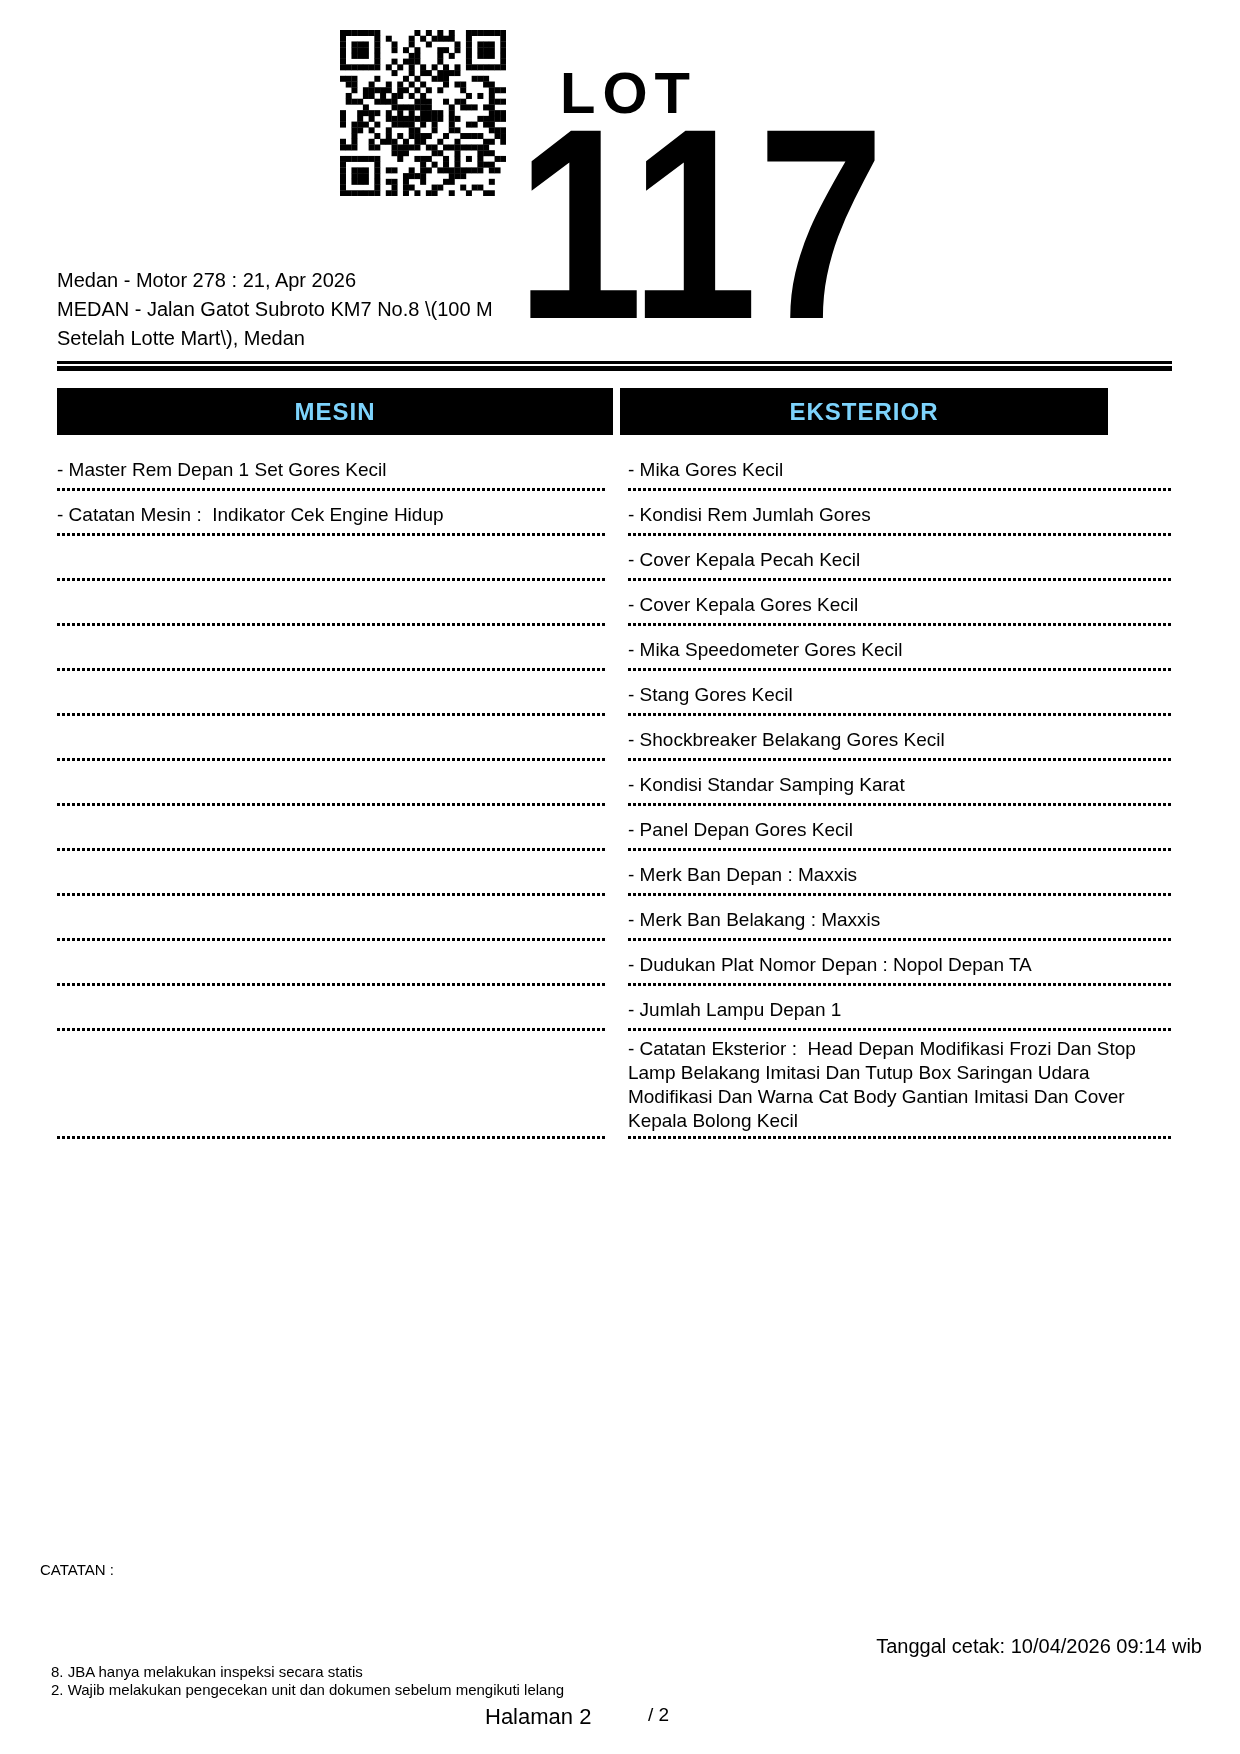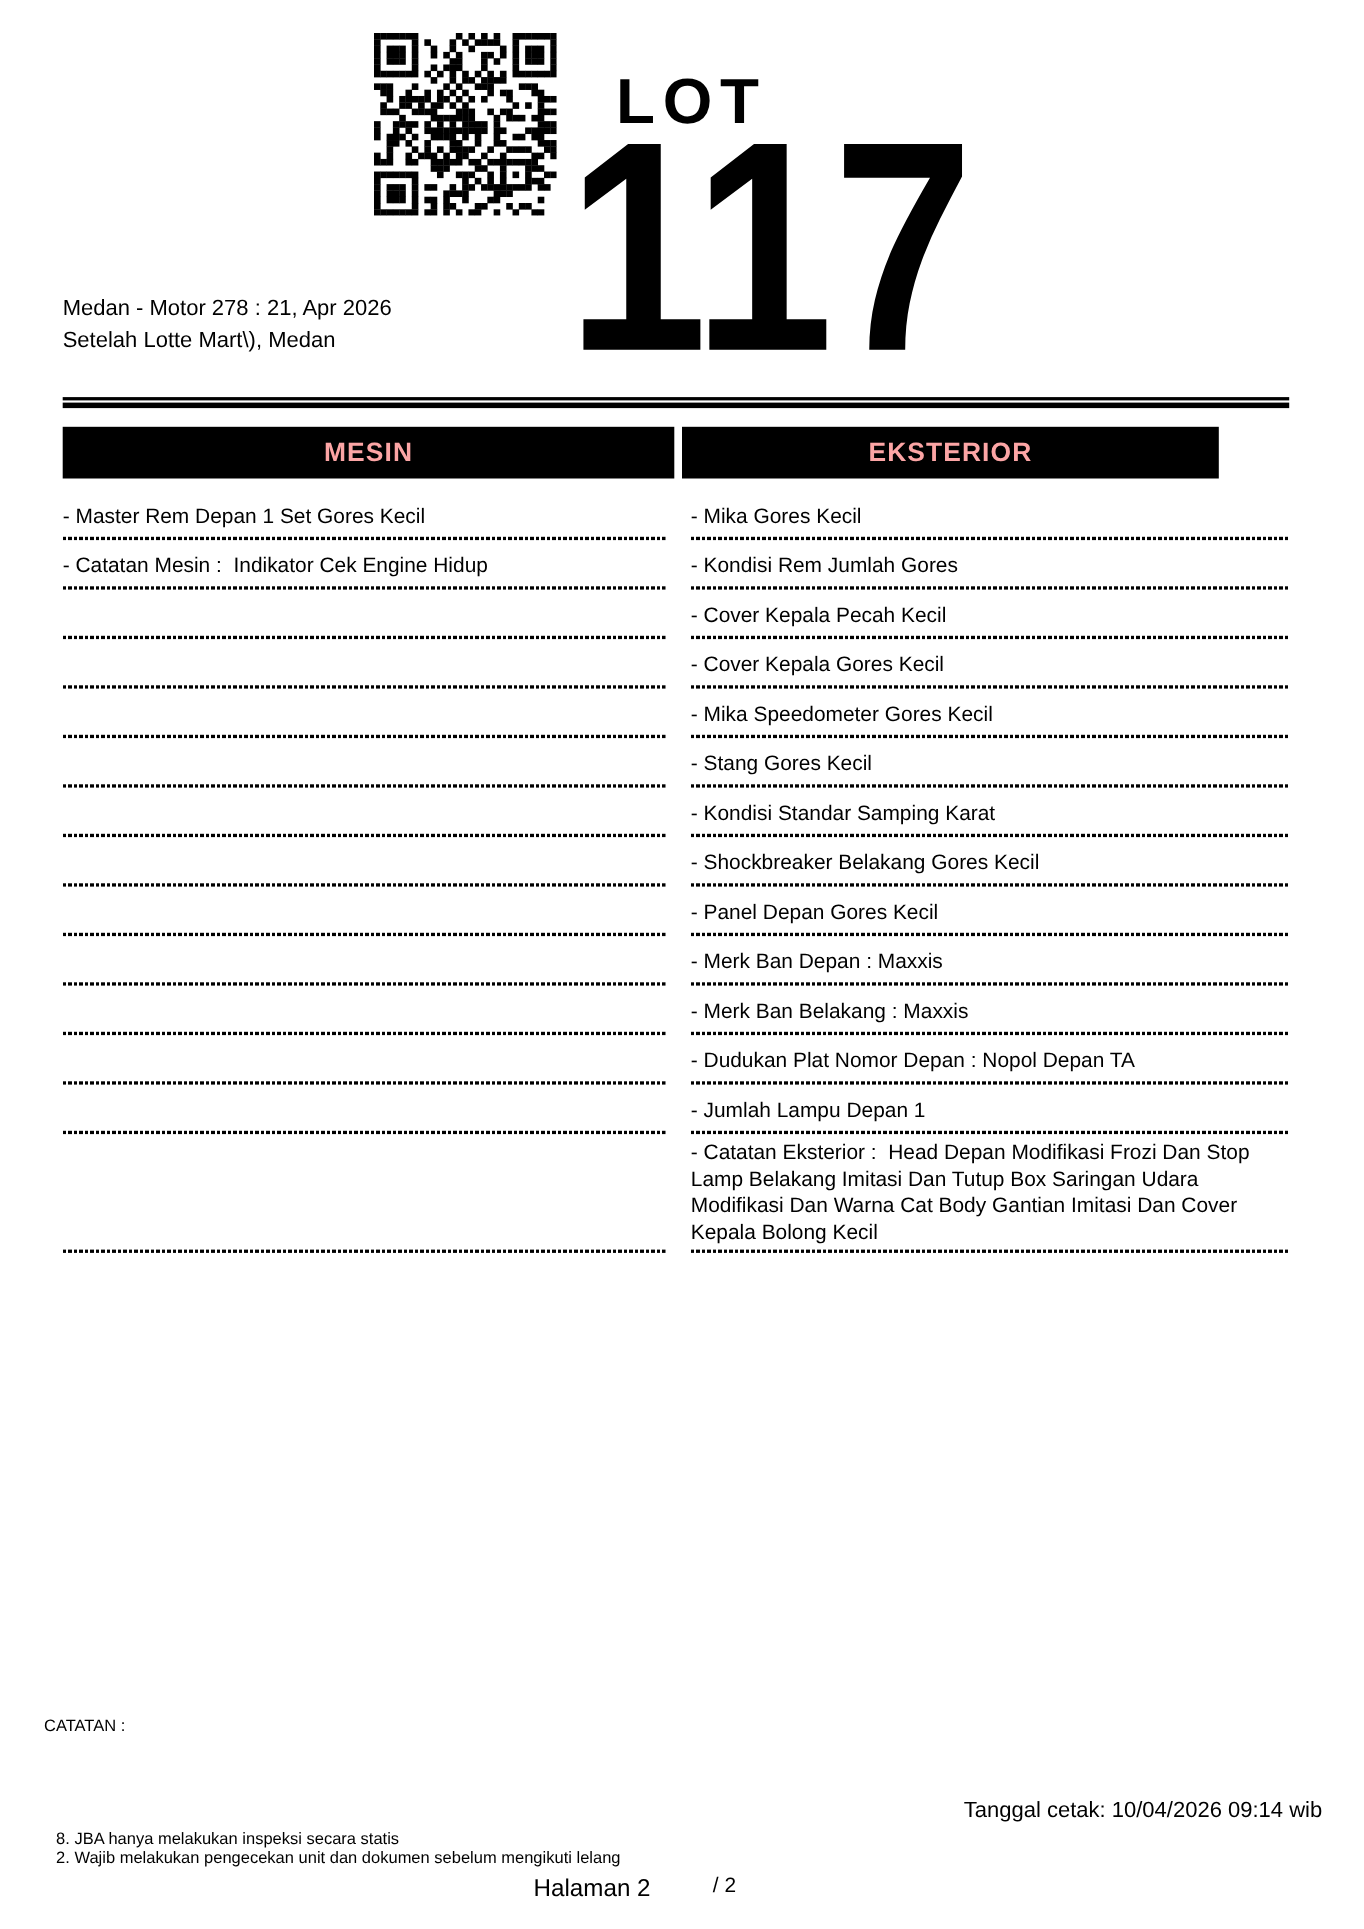--- a/index.html
+++ b/index.html
@@ -26,21 +26,21 @@
 
   
   .rule-wrap{left:57px;top:361px;width:1115px;}
   .rule-thin{height:3px;background:#000;margin-bottom:2px;}
   .rule-thick{height:5px;background:#000;}
 
   
   .cond-table{left:57px;top:388px;width:1115px;}
   .thead{display:flex;gap:7px;}
   .th{
-    height:47px;background:#000;color:#fca5a5;
+    height:47px;background:#000;color:#7dd3fc;
     font-size:24px;font-weight:bold;letter-spacing:1px;
     display:flex;align-items:center;justify-content:center;
   }
   .th.left{width:556px;}
   .th.right{width:488px;}
   .rows{margin-top:11px;}
   .row{display:flex;gap:23px;}
   .cell{
     position:relative;min-height:45px;box-sizing:border-box;
     padding:13px 2px 6px 0;
@@ -476,20 +476,21 @@
       <rect x="125.93" y="160.28" width="6" height="6"></rect>
       <rect x="143.10" y="160.28" width="6" height="6"></rect>
       <rect x="148.83" y="160.28" width="6" height="6"></rect>
     </svg></div>
 
 <div class="abs lot-label">LOT</div>
 <div class="abs lot-number">117</div>
 
 <div class="abs session-block">
   <div>Medan - Motor 278 : 21, Apr 2026</div>
+  <div>MEDAN - Jalan Gatot Subroto KM7 No.8 \(100 M</div>
   <div>Setelah Lotte Mart\), Medan</div>
 </div>
 
 <div class="abs rule-wrap">
   <div class="rule-thin"></div>
   <div class="rule-thick"></div>
 </div>
 
 <div class="abs cond-table">
   <div class="thead">
@@ -516,25 +517,25 @@
     <div class="row">
       <div class="cell left"></div>
       <div class="cell right">- Mika Speedometer Gores Kecil</div>
     </div>
     <div class="row">
       <div class="cell left"></div>
       <div class="cell right">- Stang Gores Kecil</div>
     </div>
     <div class="row">
       <div class="cell left"></div>
+      <div class="cell right">- Shockbreaker Belakang Gores Kecil</div>
+    </div>
+    <div class="row">
+      <div class="cell left"></div>
       <div class="cell right">- Kondisi Standar Samping Karat</div>
-    </div>
-    <div class="row">
-      <div class="cell left"></div>
-      <div class="cell right">- Shockbreaker Belakang Gores Kecil</div>
     </div>
     <div class="row">
       <div class="cell left"></div>
       <div class="cell right">- Panel Depan Gores Kecil</div>
     </div>
     <div class="row">
       <div class="cell left"></div>
       <div class="cell right">- Merk Ban Depan : Maxxis</div>
     </div>
     <div class="row">

